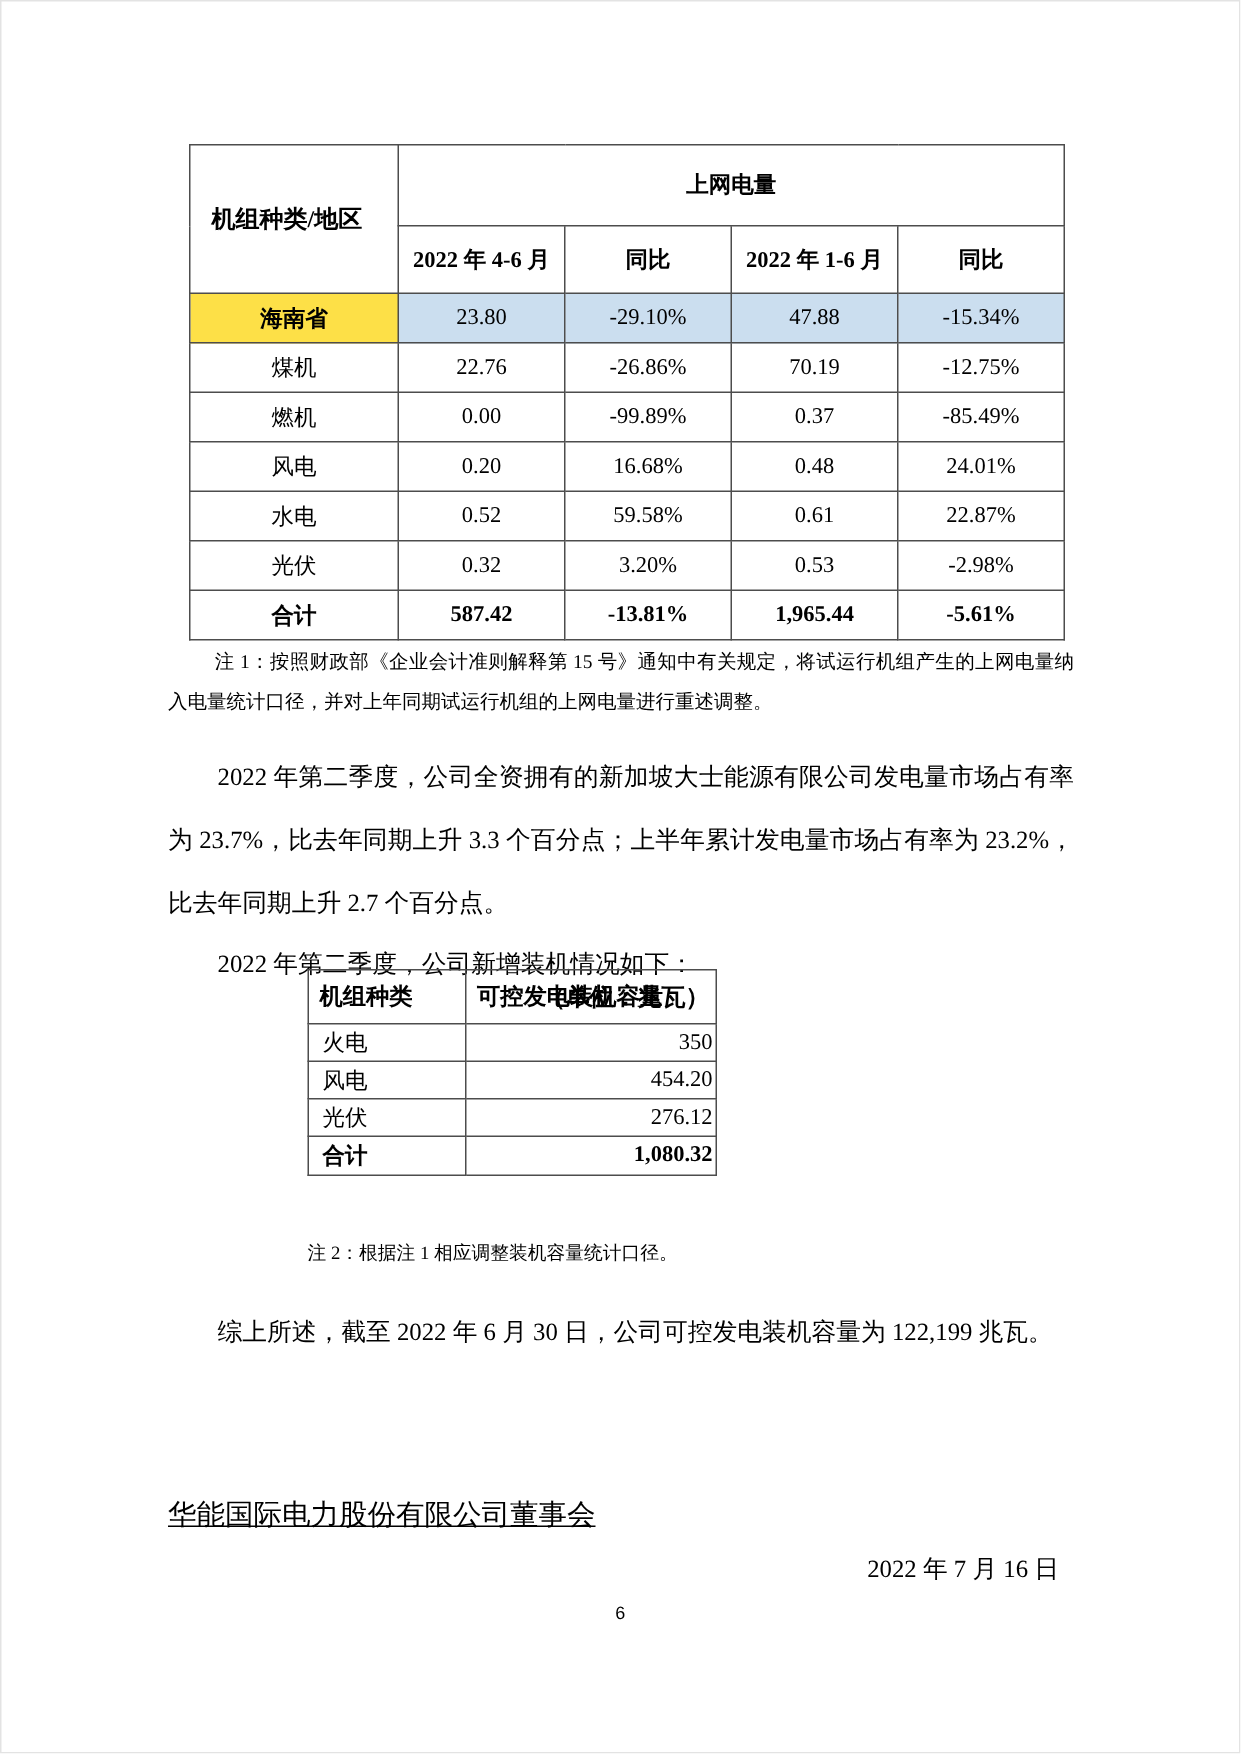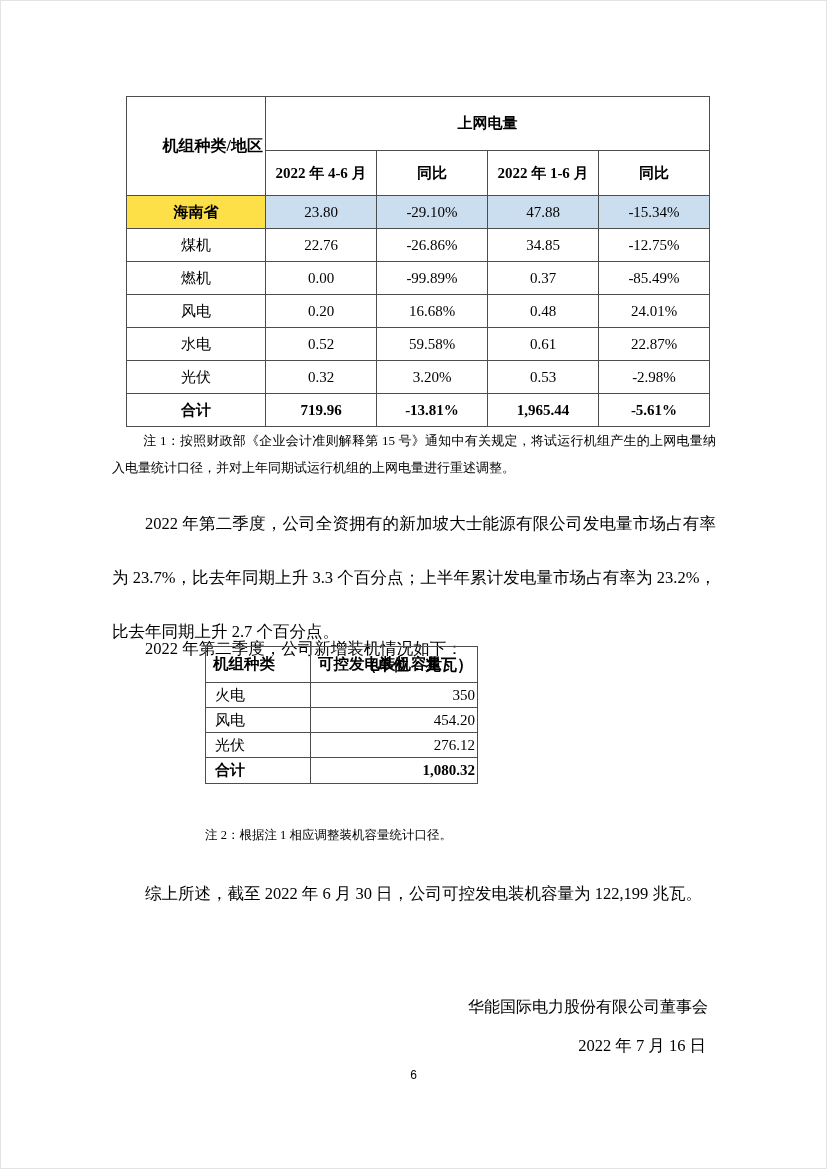--- a/index.html
+++ b/index.html
@@ -22,33 +22,33 @@
     font-size:15px;
     text-align:center;
     vertical-align:middle;
     padding:0 2px;
   }
   .t1 thead th { font-weight:bold; }
   .t1 .group-row th { height:54px; }
   .t1 .sub-row th { height:45px; }
   .t1 tbody td { height:33px; }
   .t1 .corner {
-    text-align:right;
+    text-align:left;
     padding-left:14px;
     font-size:16px;
   }
   .b { font-weight:bold; }
   
   .note1 {
     position:absolute; top:427px; left:112px; width:604px;
     font-size:13px; line-height:27px;
     text-indent:2.4em; text-align:justify;
   }
   .para {
-    font-size:16.5px; line-height:54px;
+    font-size:16.5px; line-height:42px;
     text-indent:2em; text-align:justify;
   }
   .p1 { position:absolute; top:497px; left:112px; width:604px; }
   .p2 { position:absolute; top:622px; left:112px; width:604px; }
   .unit {
     position:absolute; top:655px; left:205px; width:272px;
     font-size:16px; font-weight:bold; text-align:right;
     padding-right:4px;
   }
   
@@ -66,21 +66,21 @@
   .t2 td.val2 { text-align:right; }
   .t2 tr.total2 td { height:26px; font-weight:bold; }
   .note2 {
     position:absolute; top:827px; left:205px; width:330px;
     font-size:12.5px;
   }
   .p3 { position:absolute; top:867px; left:112px; width:604px; }
   
   .sig-company {
     position:absolute; top:997px; left:112px; width:596px;
-    font-size:16px; text-align:right;
+    font-size:19px; text-decoration:underline;
   }
   .sig-date {
     position:absolute; top:1035px; left:112px; width:596px;
     font-size:16.5px; text-align:right; padding-right:2px;
   }
   .page-num {
     position:absolute; top:1068px; left:0; width:827px;
     font-size:12px; text-align:center;
     font-family:"Liberation Sans","DejaVu Sans",sans-serif;
   }
@@ -116,21 +116,21 @@
           <td class="b" style="background: #fde047;">海南省</td>
           <td style="background: rgb(203, 222, 239);">23.80</td>
           <td style="background: rgb(203, 222, 239);">-29.10%</td>
           <td style="background: rgb(203, 222, 239);">47.88</td>
           <td style="background: rgb(203, 222, 239);">-15.34%</td>
         </tr>
         <tr>
           <td>煤机</td>
           <td>22.76</td>
           <td>-26.86%</td>
-          <td>34.85</td>
+          <td>70.19</td>
           <td>-12.75%</td>
         </tr>
         <tr>
           <td>燃机</td>
           <td>0.00</td>
           <td>-99.89%</td>
           <td>0.37</td>
           <td>-85.49%</td>
         </tr>
         <tr>
@@ -149,21 +149,21 @@
         </tr>
         <tr>
           <td>光伏</td>
           <td>0.32</td>
           <td>3.20%</td>
           <td>0.53</td>
           <td>-2.98%</td>
         </tr>
         <tr>
           <td class="b">合计</td>
-          <td class="b">719.96</td>
+          <td class="b">587.42</td>
           <td class="b">-13.81%</td>
           <td class="b">1,965.44</td>
           <td class="b">-5.61%</td>
         </tr>
       </tbody>
     </table>
   </div>
 
   <div class="note1">注 1：按照财政部《企业会计准则解释第 15 号》通知中有关规定，将试运行机组产生的上网电量纳入电量统计口径，并对上年同期试运行机组的上网电量进行重述调整。</div>
 

